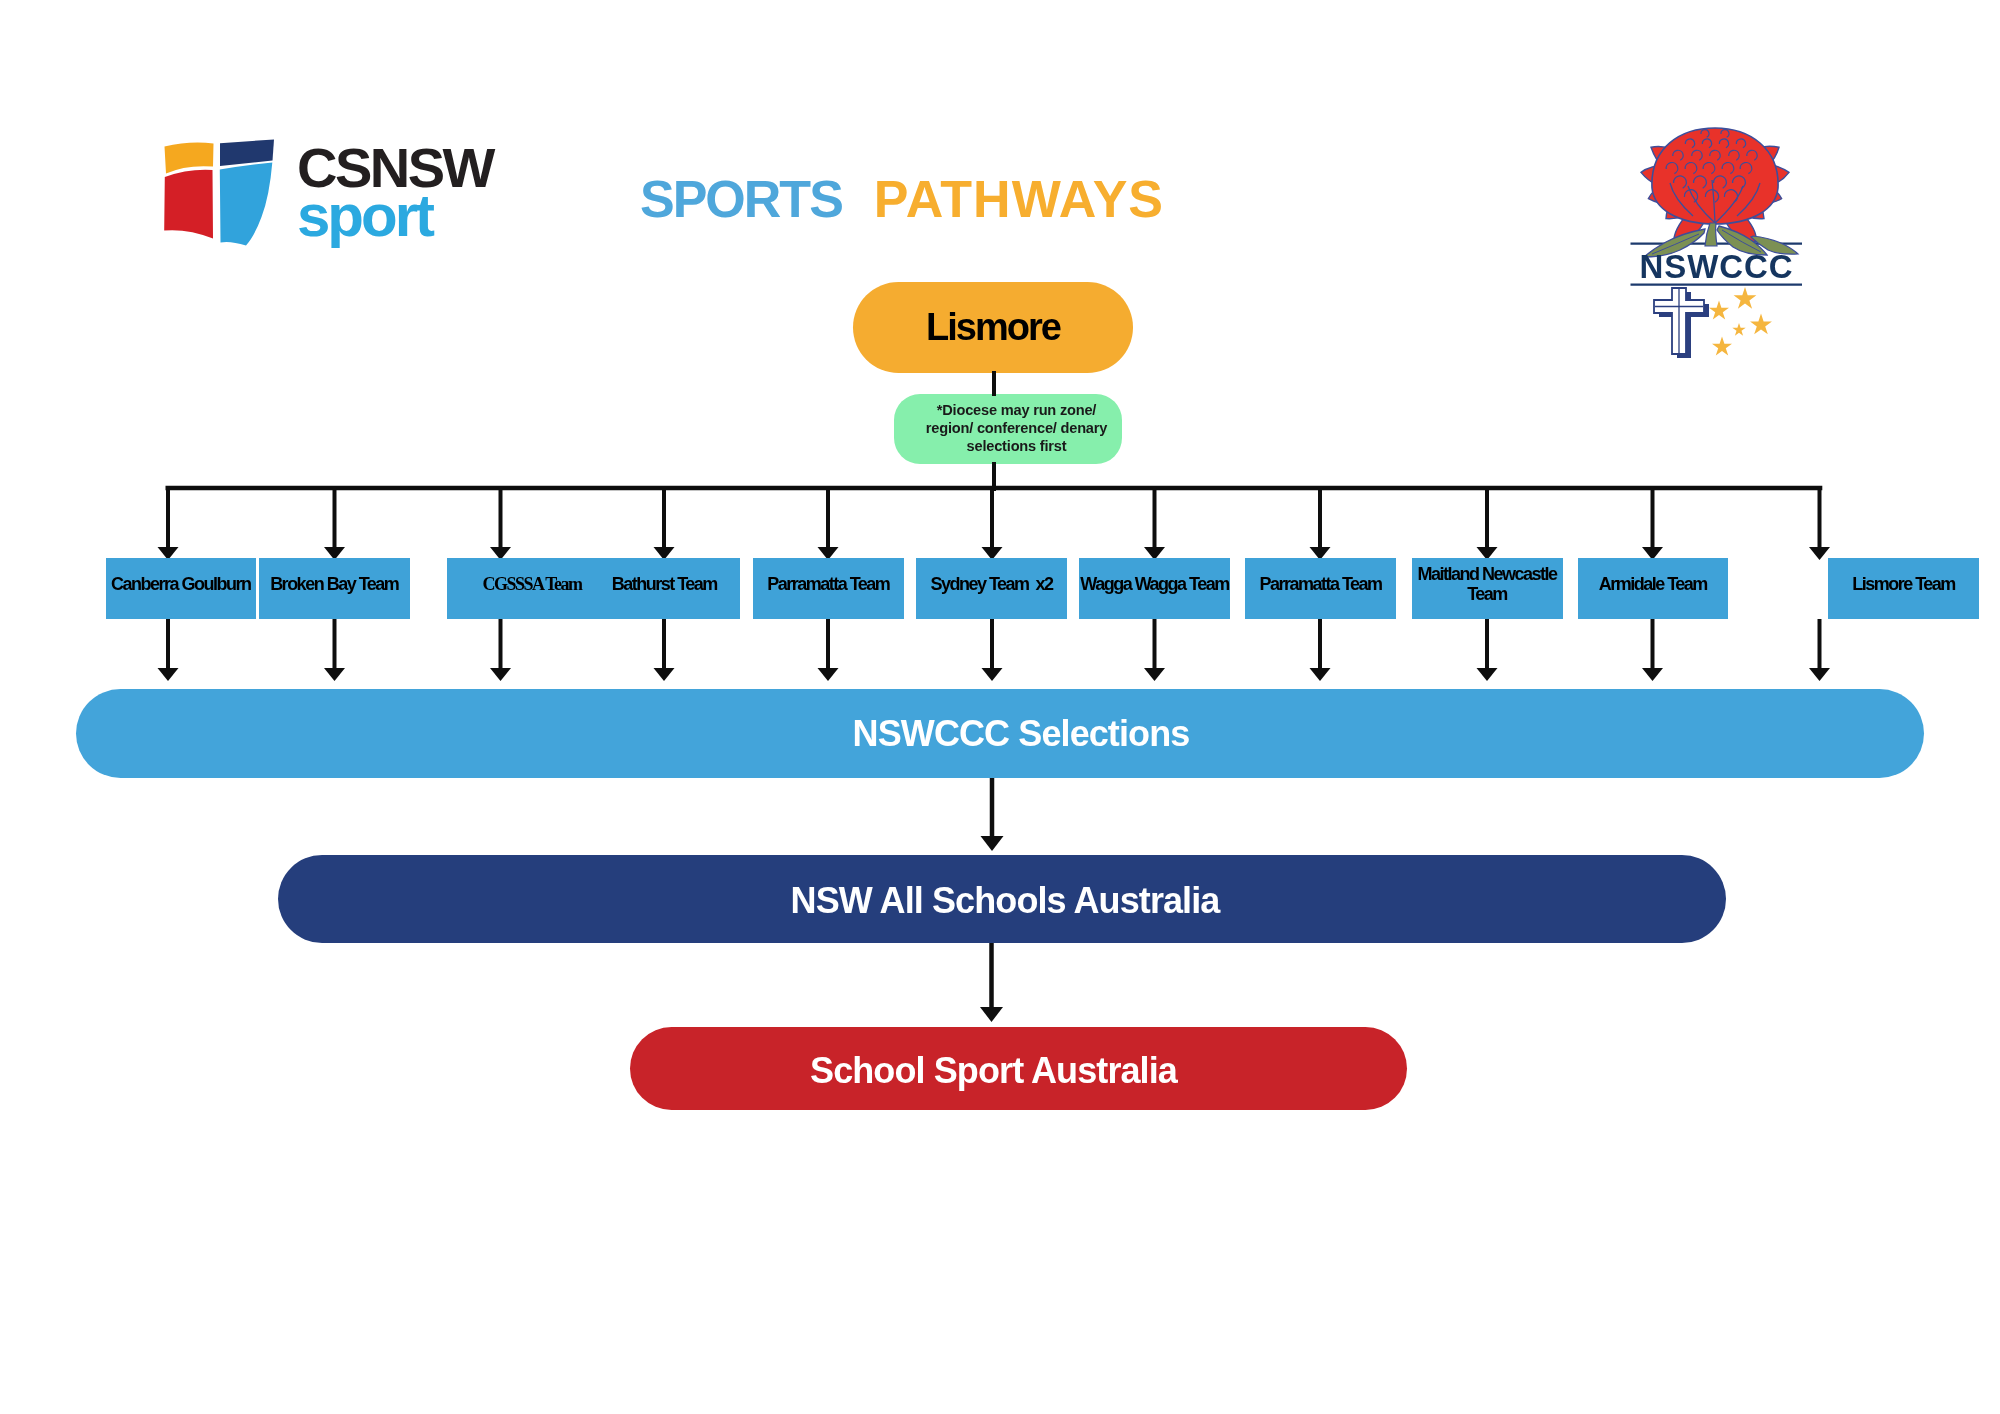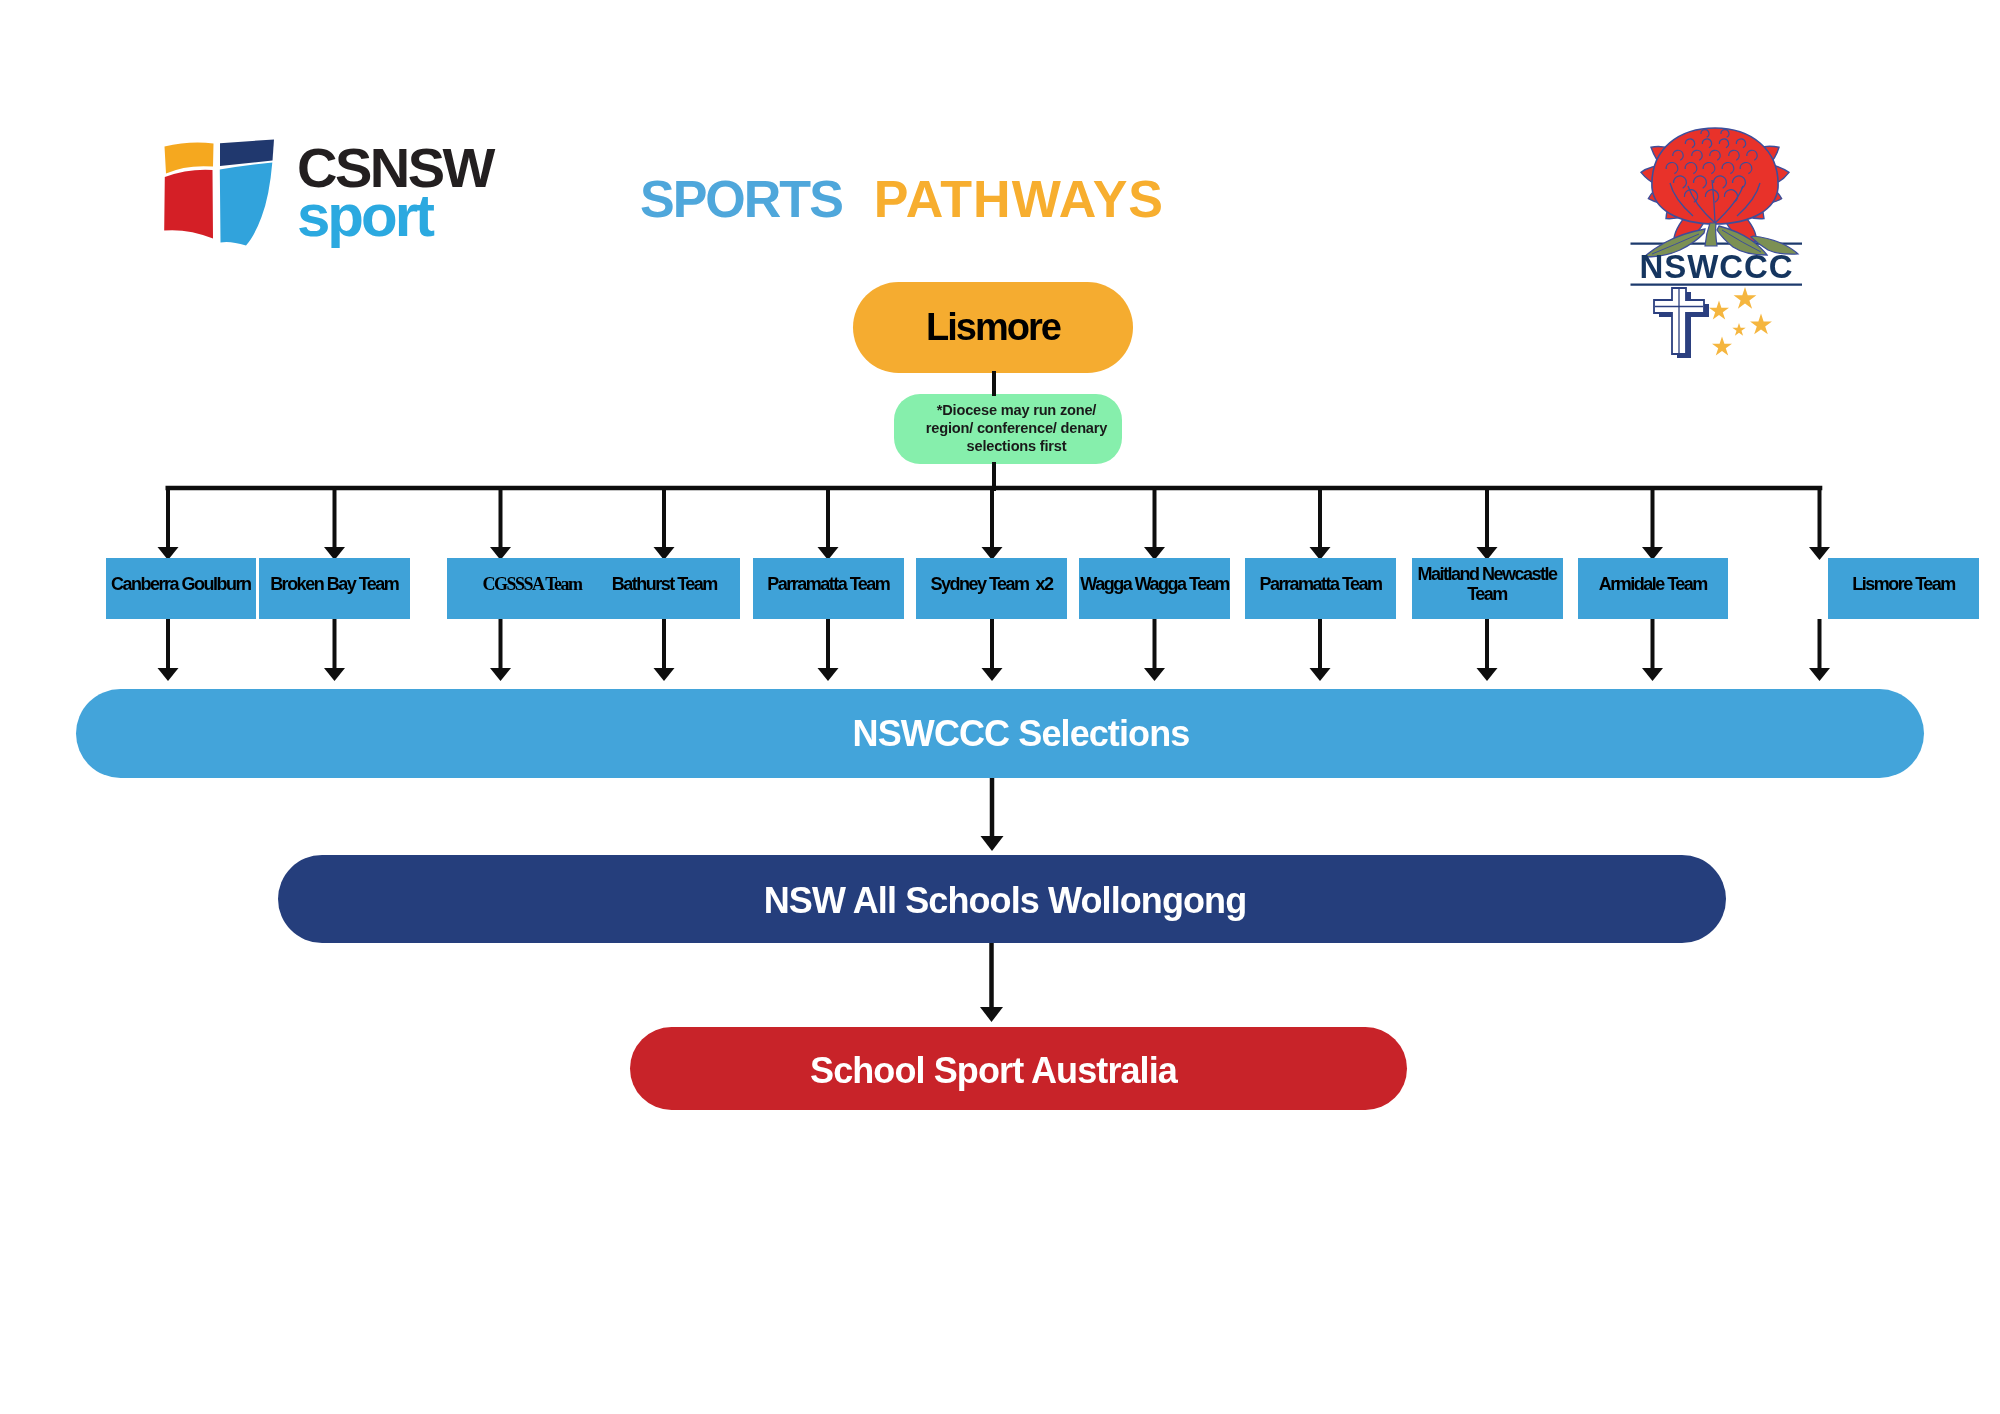--- a/index.html
+++ b/index.html
@@ -129,21 +129,21 @@
     <span>Armidale Team</span>
   </div>
 <div class="team" style="left:1828px;width:151px;">
     <span>Lismore Team</span>
   </div>
 
 <div class="bar" style="left:76px;top:689px;width:1848px;height:89px;border-radius:44.5px;background:#43A4DA;">
   <span style="position:relative;left:21px;">NSWCCC Selections</span>
 </div>
 <div class="bar" style="left:278px;top:855px;width:1448px;height:88px;border-radius:44px;background:#253E7C;">
-  <span style="position:relative;left:3px;top:2px;">NSW All Schools Wollongong</span>
+  <span style="position:relative;left:3px;top:2px;">NSW All Schools Australia</span>
 </div>
 <div class="bar" style="left:630px;top:1027px;width:777px;height:83px;border-radius:46.5px;background:#C82329;">
   <span style="position:relative;left:-25px;top:2px;">School Sport Australia</span>
 </div>
 
 <svg class="abs" style="left:0;top:0;" width="2000" height="1414" viewBox="0 0 2000 1414" id="nswccclogo">
   <g id="flowerpetals">
   <path d="M1683.0,176.9 Q1660.0,173.2 1651.0,147.2 Q1668.1,143.9 1691.2,156.6 Z" fill="#E8322A" stroke="#3D4E9A" stroke-width="1.4"></path>
   <path d="M1684.4,187.4 Q1657.6,192.5 1641.0,172.4 Q1655.0,161.6 1685.1,166.5 Z" fill="#E8322A" stroke="#3D4E9A" stroke-width="1.4"></path>
   <path d="M1689.4,197.3 Q1668.7,209.4 1648.4,198.6 Q1656.4,182.8 1683.0,177.4 Z" fill="#E8322A" stroke="#3D4E9A" stroke-width="1.4"></path>

